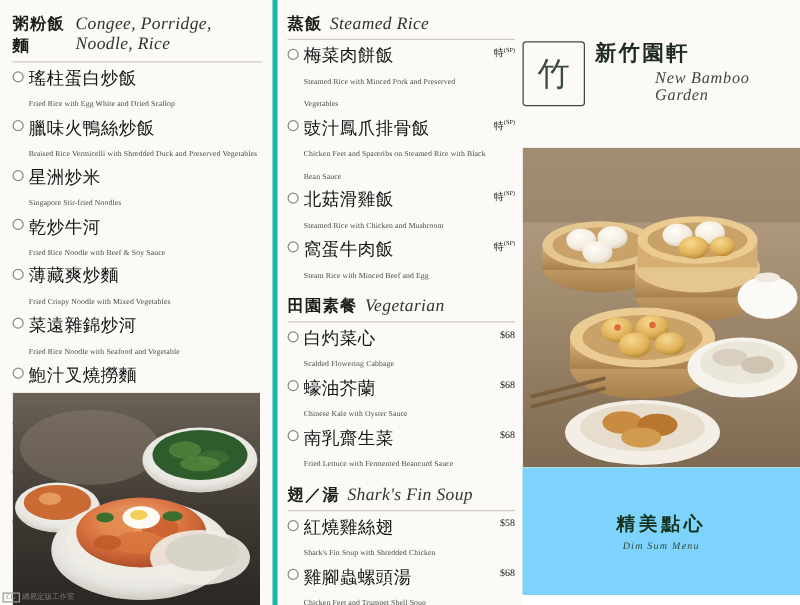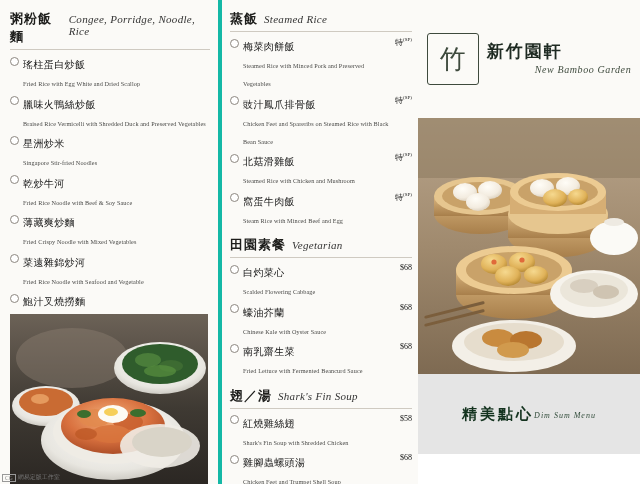--- a/index.html
+++ b/index.html
@@ -17,30 +17,30 @@
   }
   
   .col{position:relative;box-sizing:border-box;}
   .colA{width:218px;padding:10px 8px 0 10px;}
   .colB{width:200px;padding:10px 6px 0 8px;border-left:4px solid #14b8a6;}
   .colC{width:222px;padding:0;background:#fff;}
   .sect-title{
     display:flex;align-items:baseline;gap:6px;margin:0 0 3px 0;
   }
   .sect-cn{font-size:13px;font-weight:bold;color:#1d1d1b;letter-spacing:1px;}
-  .sect-en{font-size:11px;color:#333;font-style:italic;letter-spacing:.3px;font-family:Liberation Serif, serif;}
+  .sect-en{font-size:14px;color:#333;font-style:italic;letter-spacing:.3px;font-family:Liberation Serif, serif;}
   .rule{border:0;border-top:1px solid #cfcac1;margin:2px 0 4px 0;}
   
   .item{display:flex;align-items:flex-start;margin-bottom:3.5px;}
   .chk{
     width:7px;height:7px;border:1px solid #8c8780;border-radius:50%;
     margin:2.5px 4px 0 0;flex:none;background:#fff;
   }
   .txt{flex:1;min-width:0;}
-  .cn{font-size:10px;color:#141414;line-height:1.15;letter-spacing:.4px;}
+  .cn{font-size:14px;color:#141414;line-height:1.15;letter-spacing:.4px;}
   .en{font-size:6.2px;color:#4a4a48;line-height:1.2;letter-spacing:.1px;}
   .price{font-size:8px;color:#141414;margin-left:4px;flex:none;padding-top:1px;white-space:nowrap;}
   .price .sup{font-size:5px;vertical-align:super;}
   
   .promo{position:relative;margin-bottom:2px;}
   .promo-stamp{
     font-size:9px;color:#111;text-align:right;margin-right:4px;line-height:1.1;
   }
   .promo-row{display:flex;align-items:center;gap:4px;}
   .sale{font-size:7px;letter-spacing:1px;color:#222;}
@@ -58,25 +58,25 @@
   .photoA svg{display:block;}
   
   .logo-area{height:118px;display:flex;align-items:center;justify-content:center;gap:8px;background:#fbfaf7;}
   .logo-mark{
     width:50px;height:50px;border:1.5px solid #3e4a3d;border-radius:3px;
     display:flex;align-items:center;justify-content:center;
     color:#3e4a3d;font-size:26px;font-family:"Liberation Serif",serif;
   }
   .logo-text{line-height:1.1;}
   .logo-cn{font-size:17px;color:#1e2a22;letter-spacing:2px;font-weight:bold;}
-  .logo-en{font-size:10px;color:#3e4a3d;letter-spacing:.6px;font-style:italic;margin-top:2px;margin-left:48px;}
+  .logo-en{font-size:13px;color:#3e4a3d;letter-spacing:.6px;font-style:italic;margin-top:2px;margin-left:48px;}
   .photoC{position:relative;width:222px;height:256px;overflow:hidden;}
   .dimsum-caption{
-    height:80px;display:flex;flex-direction:row;align-items:center;justify-content:center;
-    background:#e5e5e5;
+    height:102px;display:flex;flex-direction:column;align-items:center;justify-content:center;
+    background:#7dd3fc;
   }
   .ds-cn{font-size:15px;color:#14331f;letter-spacing:3px;font-weight:bold;}
   .ds-en{font-size:8px;color:#2f4a38;letter-spacing:1px;font-style:italic;margin-top:3px;}
   .watermark{
     position:absolute;left:2px;bottom:2px;font-size:6px;color:#777;
     display:flex;align-items:center;gap:2px;
   }
   .wm-box{border:1px solid #999;padding:0 2px;font-size:5.5px;color:#888;}
   .spacer{height:6px;}
 </style>

